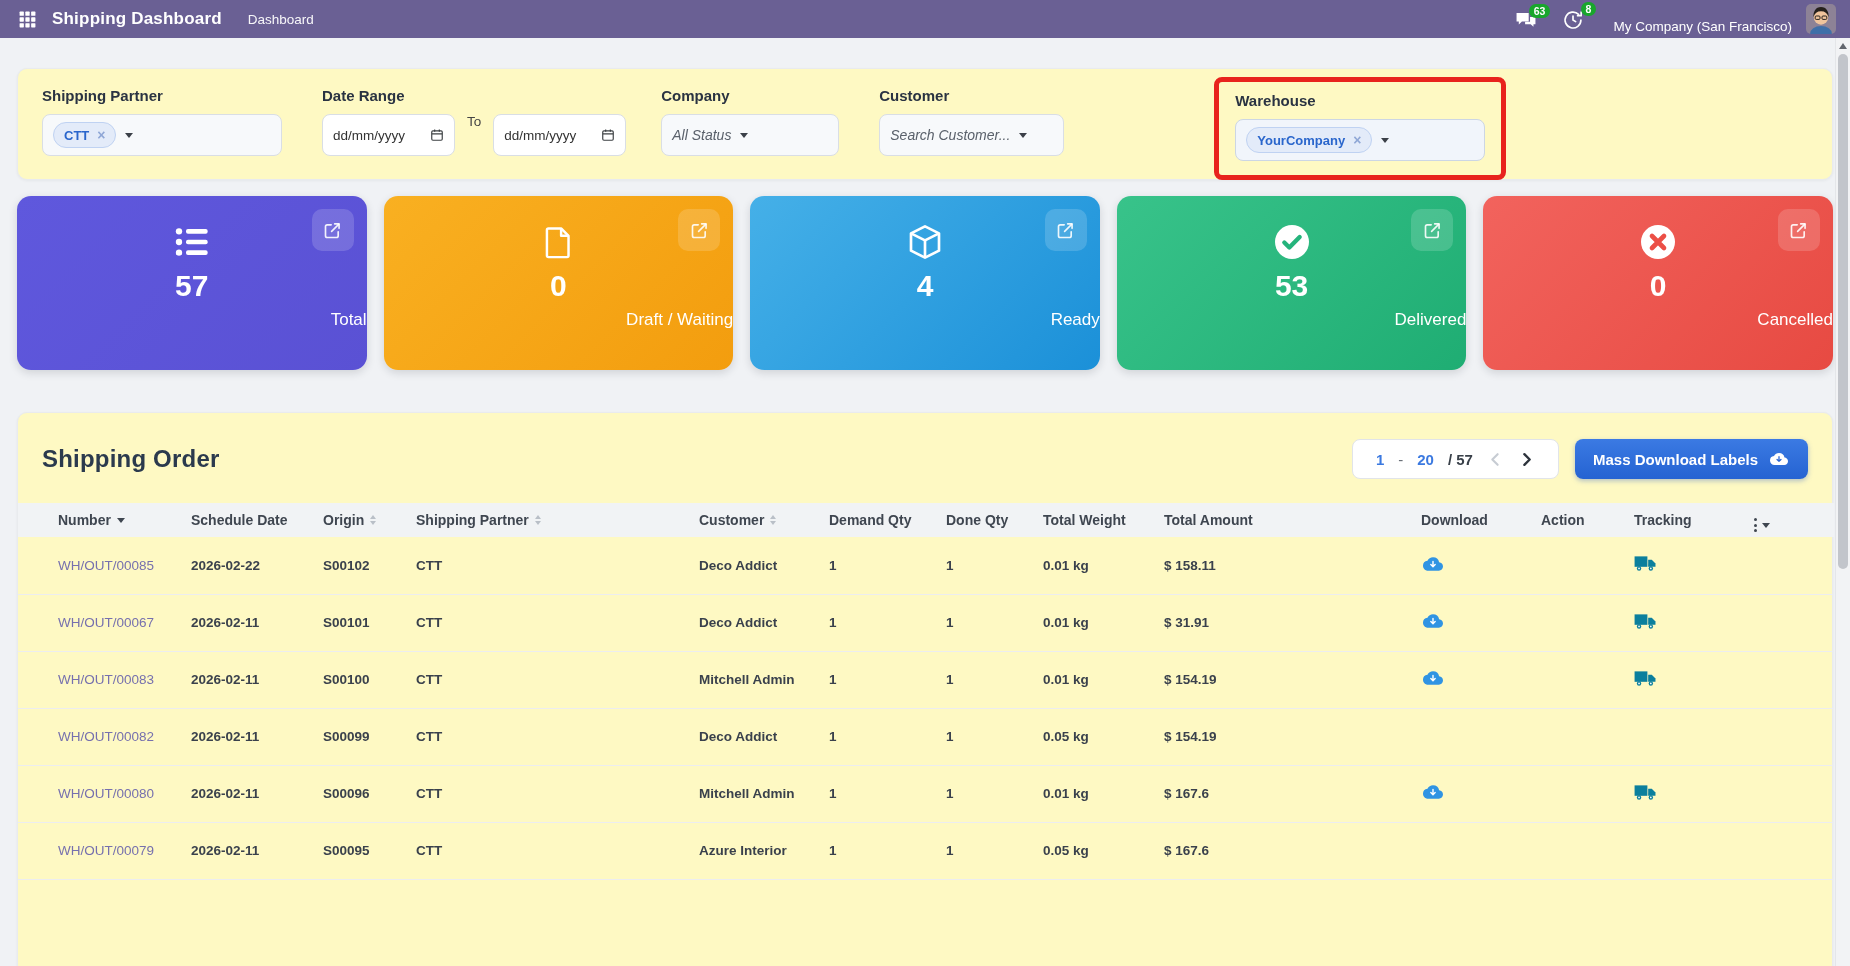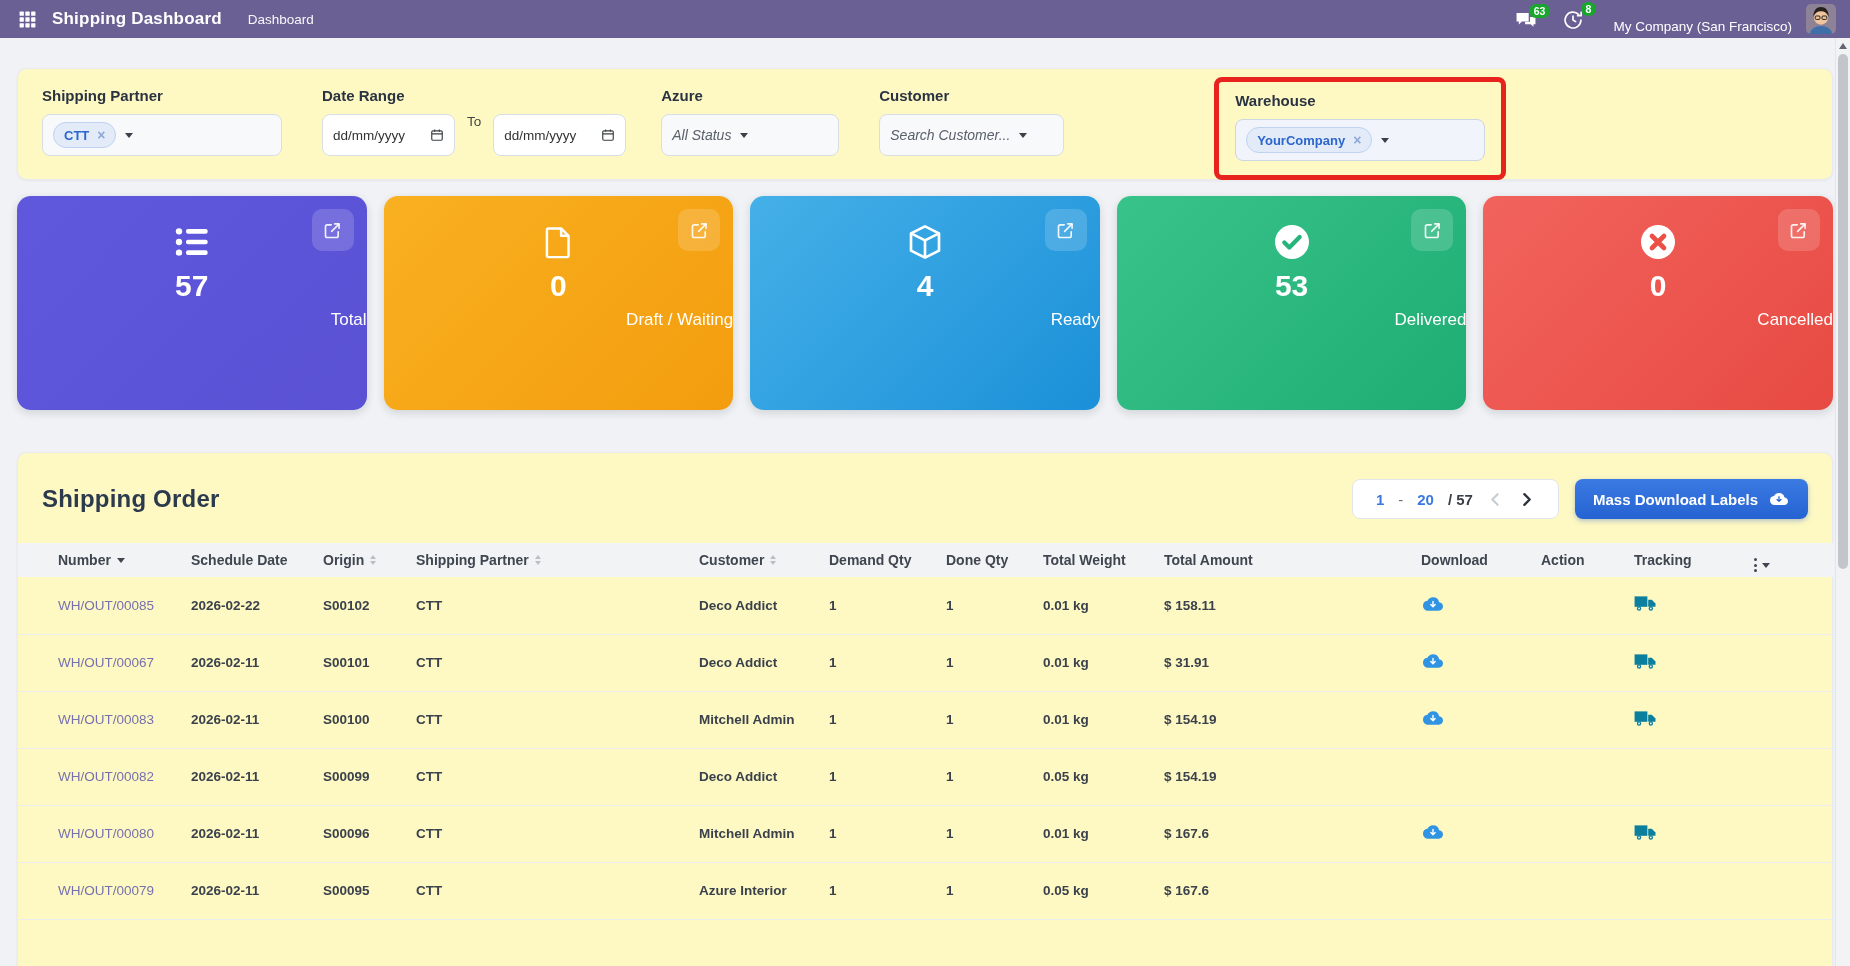--- a/index.html
+++ b/index.html
@@ -47,21 +47,21 @@
   .date-to { font-size:13.5px; color:#444; margin:0 12px; }
   .placeholder { font-size:14px; font-style:italic; color:#5a616b; }
   .g-status { margin-left:-5px; }
   .g-customer { margin-right:0; }
   .warehouse-highlight { border:5px solid #e8231d; border-radius:8px;
     padding:8px 16px 14px 16px; margin:-10px 0 0 150px; }
   .warehouse-highlight .flabel { margin-top:2px; }
 
   
   .stats { display:flex; gap:17px; margin-top:16px; }
-  .stat-card { flex:1; height:214px; border-radius:14px; color:#fff; text-align:center;
+  .stat-card { flex:1; height:174px; border-radius:14px; color:#fff; text-align:center;
     position:relative; box-shadow:0 3px 8px rgba(30,35,50,.15); cursor:pointer; }
   .stat-icon { margin-top:24px; height:44px; display:flex; align-items:center; justify-content:center; }
   .stat-value { font-size:30px; font-weight:700; margin-top:6px; line-height:32px; }
   .stat-label { font-size:17px; margin-top:8px;text-align:right; }
   .stat-open { position:absolute; top:13px; right:13px; width:42px; height:42px; border-radius:10px;
     background:rgba(255,255,255,.16); display:flex; align-items:center; justify-content:center; cursor:pointer; }
 
   
   .orders { margin-top:42px; min-height:620px; padding-top:26px; }
   .orders-head { display:flex; align-items:center; padding:0 24px; }
@@ -190,21 +190,21 @@
           <span>dd/mm/yyyy</span>
           <svg width="14" height="14" viewBox="0 0 24 24" fill="none" stroke="#3c4043" stroke-width="2">
               <rect x="3" y="5" width="18" height="16" rx="2"></rect>
               <path d="M8 2.5v4M16 2.5v4M3 10h18"></path>
             </svg>
         </div>
       </div>
     </div>
 
     <div class="fgroup g-status">
-      <div class="flabel">Azure</div>
+      <div class="flabel">Company</div>
       <div class="fctrl ctrl-status">
         <span class="placeholder">All Status</span>
         <span class="caret"></span>
       </div>
     </div>
 
     <div class="fgroup g-customer">
       <div class="flabel">Customer</div>
       <div class="fctrl ctrl-customer">
         <span class="placeholder">Search Customer...</span>

